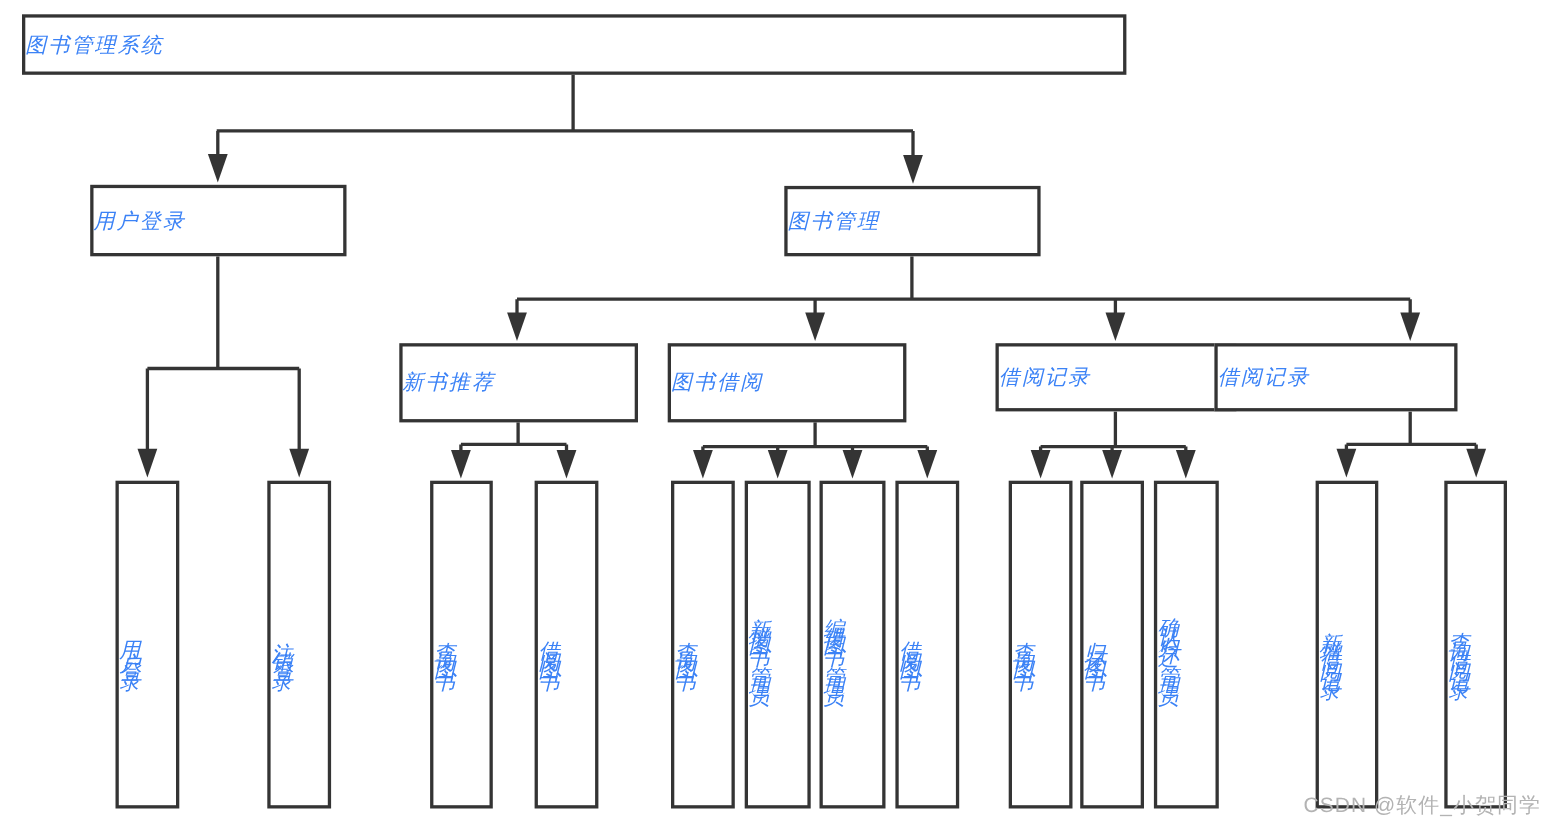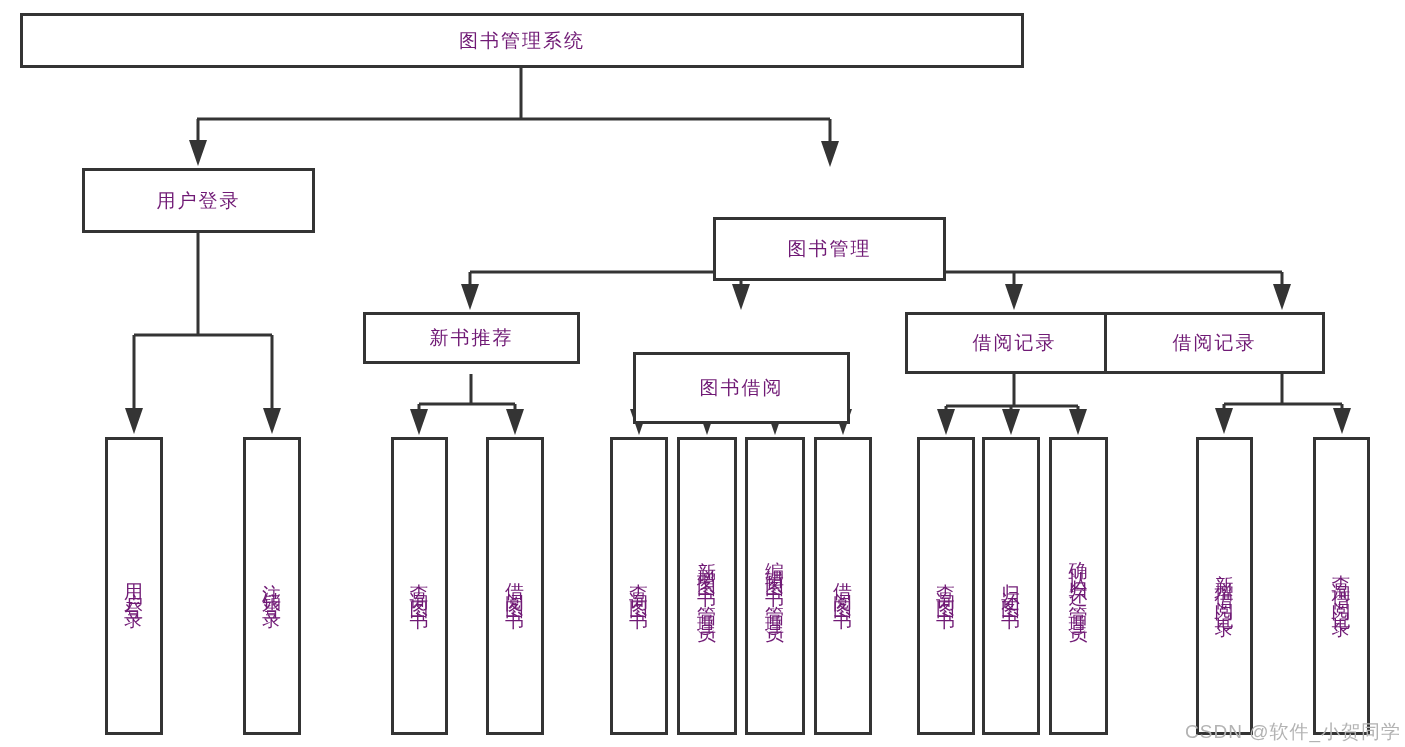--- a/index.html
+++ b/index.html
@@ -11,43 +11,44 @@
     font-family:"Liberation Sans", sans-serif;
   }
   #wires{position:absolute;left:0;top:0;z-index:0;pointer-events:none;}
   .node{
     position:absolute;
     box-sizing:border-box;
     border:3px solid #343434;
     background:#ffffff;
     display:flex;
     align-items:center;
-    justify-content:center;
-    color:#701a75;
+    justify-content:flex-start;
+    color:#3b82f6;
     font-size:19px;
     letter-spacing:2px;
     z-index:1;
+    font-style:italic;
   }
   .leaf{
     border-width:3px;
   }
   .leaf .vtext{
     writing-mode:vertical-rl;
     text-orientation:mixed;
     letter-spacing:9px;
     line-height:1;
     font-size:19px;
     white-space:nowrap;
   }
   
   .n-root            {left:20px;  top:13px;  width:1004px; height:55px;}
   .n-user-login      {left:82px;  top:168px; width:233px;  height:65px;}
-  .n-book-mgmt       {left:713px; top:169px; width:233px;  height:64px;margin-top:48px;}
-  .n-new-book        {left:363px; top:312px; width:217px;  height:52px;}
-  .n-book-borrow     {left:633px; top:312px; width:217px;  height:72px;margin-top:40px;}
+  .n-book-mgmt       {left:713px; top:169px; width:233px;  height:64px;}
+  .n-new-book        {left:363px; top:312px; width:217px;  height:72px;}
+  .n-book-borrow     {left:607px; top:312px; width:217px;  height:72px;}
   .n-current-borrow  {left:905px; top:312px; width:219px;  height:62px;}
   .n-borrow-records  {left:1104px;top:312px; width:221px;  height:62px;}
   .l-1 {left:105px;  top:437px; width:58px; height:298px;}
   .l-2 {left:243px;  top:437px; width:58px; height:298px;}
   .l-3 {left:391px;  top:437px; width:57px; height:298px;}
   .l-4 {left:486px;  top:437px; width:58px; height:298px;}
   .l-5 {left:610px;  top:437px; width:58px; height:298px;}
   .l-6 {left:677px;  top:437px; width:60px; height:298px;}
   .l-7 {left:745px;  top:437px; width:60px; height:298px;}
   .l-8 {left:814px;  top:437px; width:58px; height:298px;}

